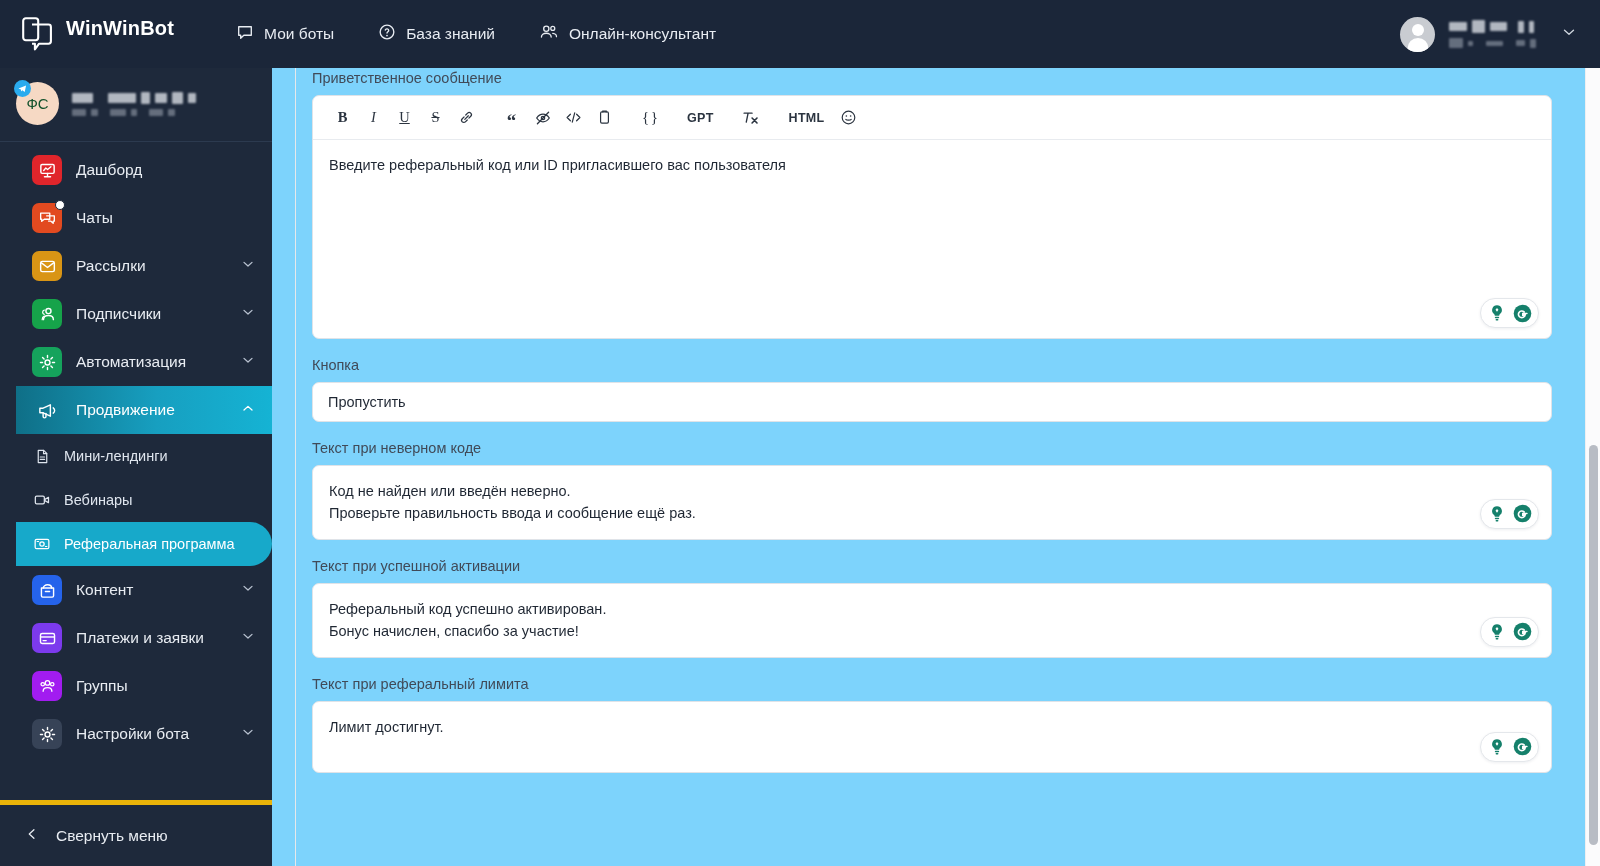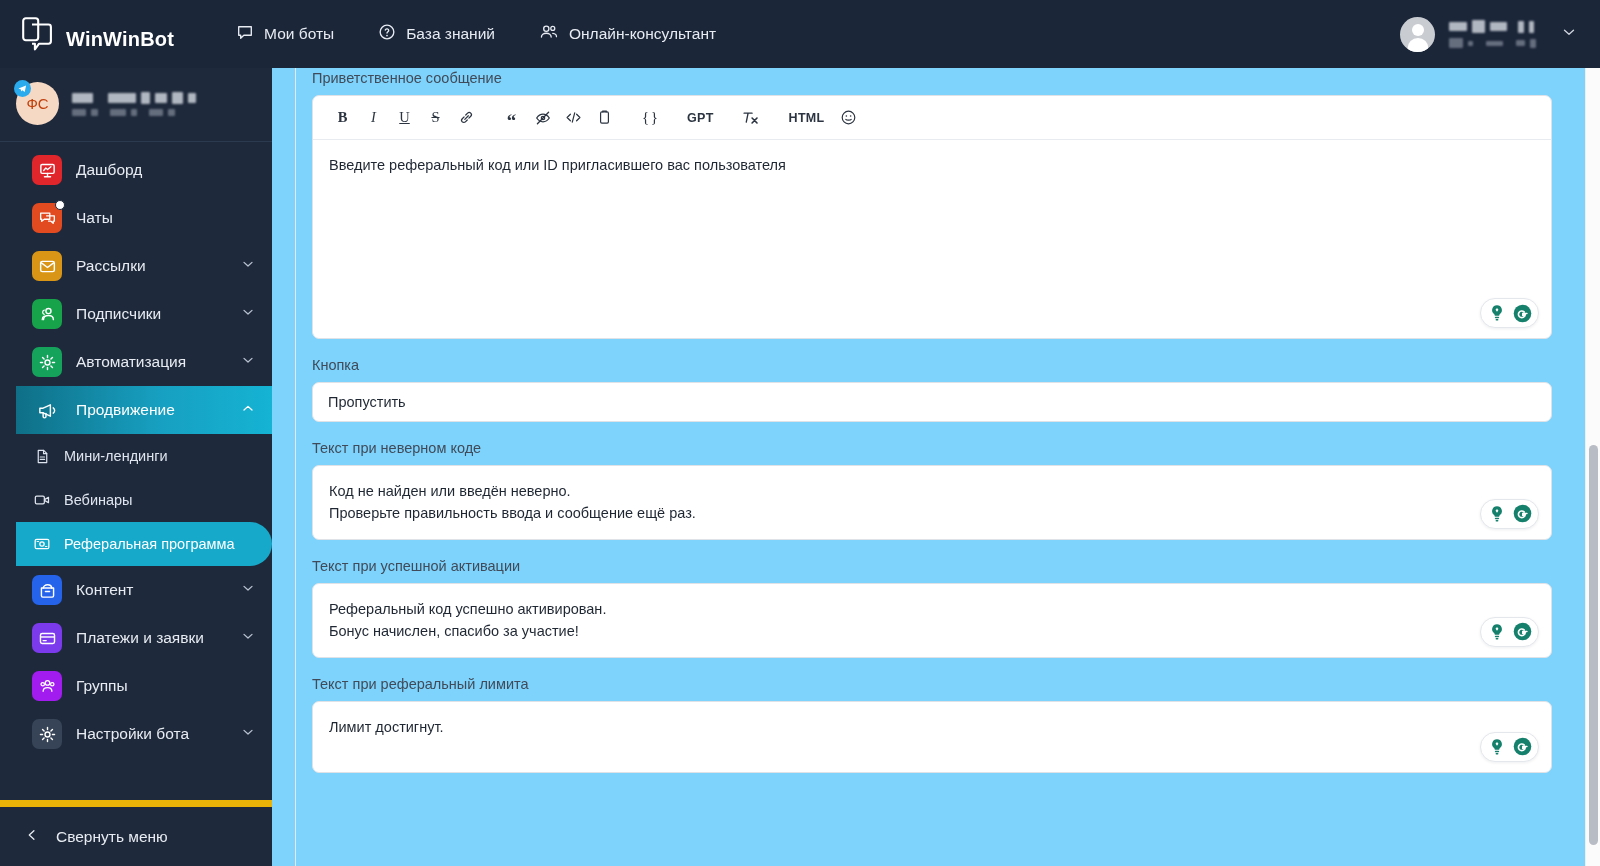--- a/index.html
+++ b/index.html
@@ -12,21 +12,21 @@
   .app { position: relative; width: 1600px; height: 866px; }
 
   
   .topbar {
     position: absolute; top: 0; left: 0;
     width: 1600px; height: 68px;
     background: #1b2639;
     display: flex; align-items: center;
     z-index: 30;
   }
-  .brand { display: flex; align-items: flex-end; gap: 14px; margin-left: 22px; }
+  .brand { display: flex; align-items: flex-start; gap: 14px; margin-left: 22px; }
   .brand-logo { width: 30px; height: 34px; position: relative; }
   .brand-name { color: #ffffff; font-size: 20px; font-weight: 700; letter-spacing: .2px; }
   .topnav { display: flex; align-items: center; gap: 44px; margin-left: 62px; }
   .topnav-item { display: flex; align-items: center; gap: 10px; color: #e8ecf2; font-size: 15.5px; cursor: pointer; }
   .topnav-item svg { flex: none; }
   .topbar-right { margin-left: auto; display: flex; align-items: center; gap: 14px; margin-right: 22px; }
   .avatar-top {
     width: 35px; height: 35px; border-radius: 50%;
     background: #c9ccd1; position: relative; overflow: hidden; flex: none;
   }
@@ -57,21 +57,21 @@
   }
   .side-profile {
     display: flex; align-items: center; gap: 13px;
     padding: 14px 16px 16px 16px;
     border-bottom: 1px solid #2c3a4f;
   }
   .side-avatar {
     width: 43px; height: 43px; border-radius: 50%;
     background: #f6d9c4; position: relative; flex: none;
     display: flex; align-items: center; justify-content: center;
-    color: #c2410c; font-size: 15px; font-weight: 500;
+    color: #14532d; font-size: 15px; font-weight: 500;
   }
   .tg-badge {
     position: absolute; left: -2px; top: -2px;
     width: 17px; height: 17px; border-radius: 50%;
     background: #2aabee; display: flex; align-items: center; justify-content: center;
   }
   .menu { flex: 1; overflow: hidden; padding-top: 4px; margin-left: 16px; }
   .mi {
     display: flex; align-items: center; gap: 14px;
     height: 48px; padding: 0 16px;
@@ -98,21 +98,21 @@
     display: flex; align-items: center; gap: 12px;
     height: 44px; padding: 0 16px; margin: 0;
     color: #dfe5ee; font-size: 14.5px; cursor: pointer;
   }
   .sub.selected {
     background: #17a9ca; color: #ffffff;
     border-radius: 0 22px 22px 0; margin-right: 0;
   }
   .sub-ico { width: 20px; display: flex; align-items: center; justify-content: center; flex: none; }
   .side-footer {
-    border-top: 7px solid #eab308;
+    border-top: 5px solid #eab308;
     height: 66px; display: flex; align-items: center; gap: 16px;
     padding: 0 24px; color: #e8ecf2; font-size: 15.5px; cursor: pointer;
   }
 
   
   .main {
     position: absolute; top: 68px; left: 272px;
     width: 1536px; height: 798px;
     background: #7dd3fc;
     overflow: hidden;

